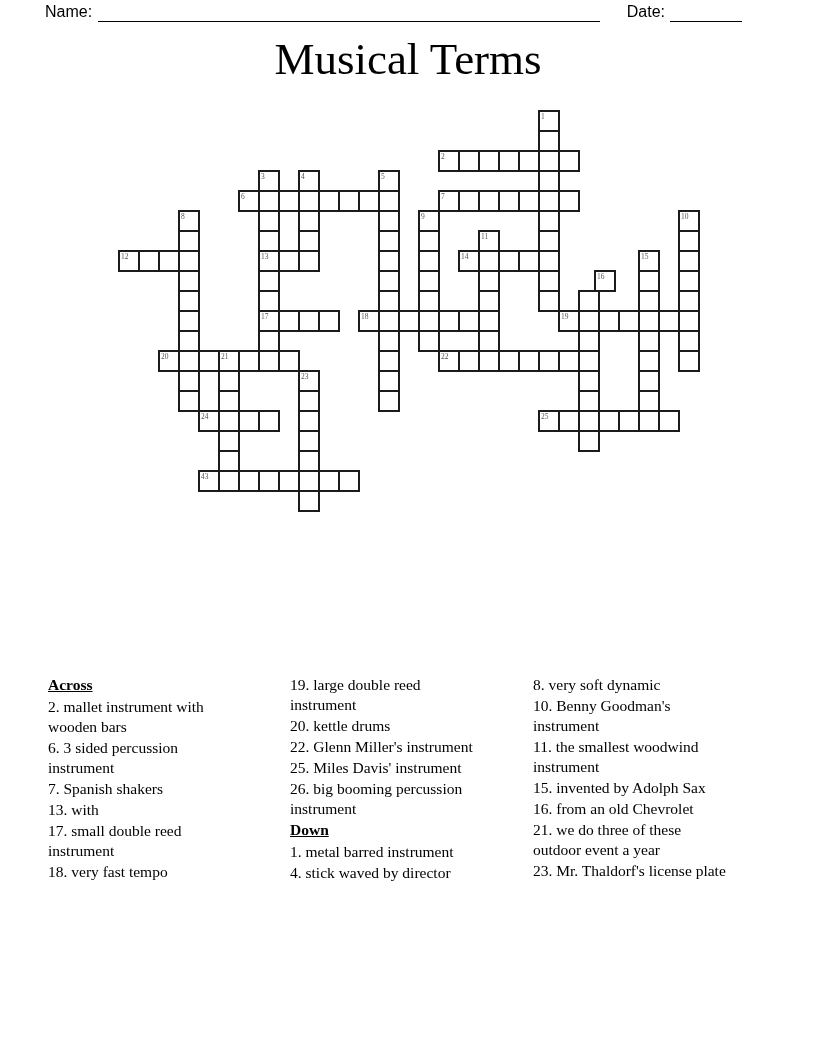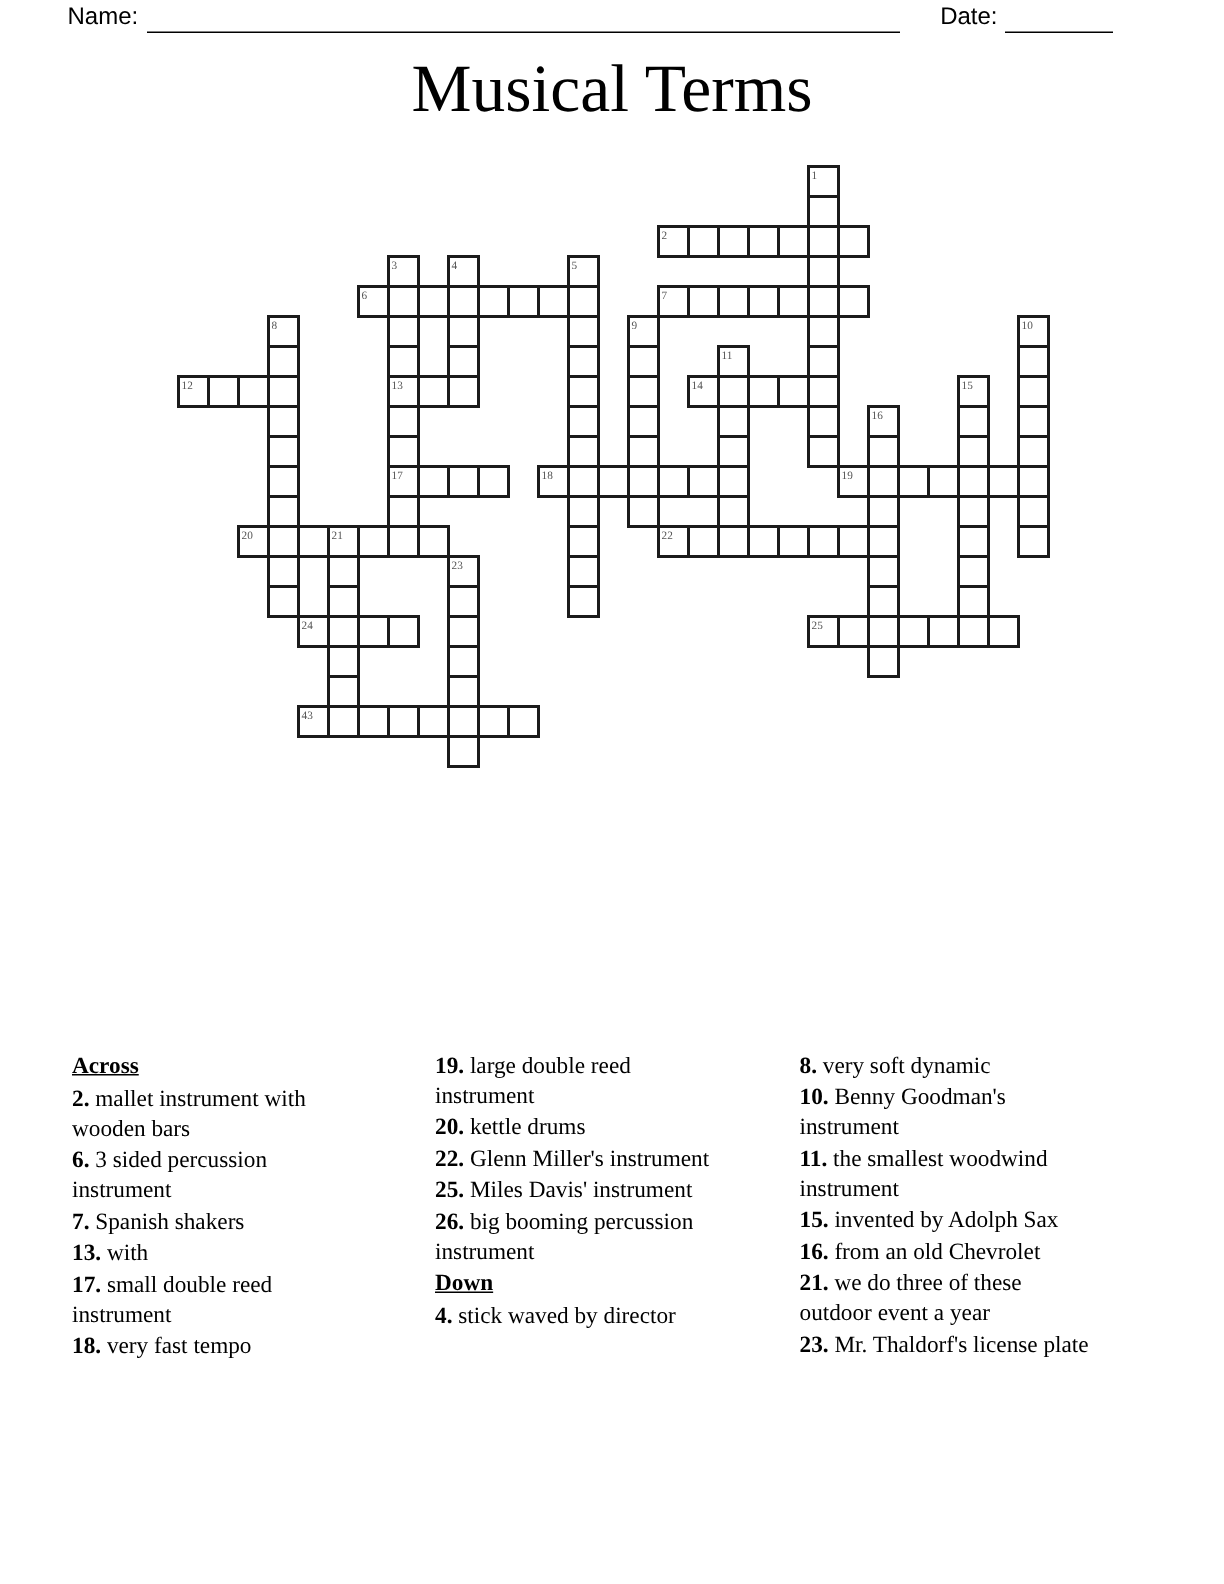--- a/index.html
+++ b/index.html
@@ -20,26 +20,26 @@
          font-size:45px;line-height:52px;font-family:"Liberation Serif",serif}
 
   
   #grid{position:absolute;left:118px;top:110px;width:584px;height:404px}
   .cell{position:absolute;width:22px;height:22px;box-sizing:border-box;
         border:2px solid #1b1b1b;background:#fff}
   .cnum{position:absolute;left:1px;top:0;font-size:7.5px;line-height:9px;
         color:#555;font-family:"Liberation Serif",serif;letter-spacing:0}
 
   
-  .cluecol{position:absolute;top:701px;font-size:15.5px;line-height:20px}
+  .cluecol{position:absolute;top:675px;font-size:15.5px;line-height:20px}
   #cluecol0{left:48px;width:215px}
   #cluecol1{left:290px;width:228px}
   #cluecol2{left:533px;width:242px}
   .clue{margin:0 0 1px 0}
-  .clue b{font-weight:bold}
+  .clue b{font-weight:normal}
   .clue-head{font-weight:bold;text-decoration:underline;margin:0 0 2px 0}
 </style>
 </head>
 <body>
 
 <div class="page">
 
   <div class="hdr">
     <span class="lbl">Name:</span>
     <span class="blank name"></span>
@@ -177,21 +177,21 @@
         <span class="cnum">15</span>
       </div>
       <div class="cell" style="left: 520px; top: 160px;"></div>
       <div class="cell" style="left: 520px; top: 180px;"></div>
       <div class="cell" style="left: 520px; top: 200px;"></div>
       <div class="cell" style="left: 520px; top: 220px;"></div>
       <div class="cell" style="left: 520px; top: 240px;"></div>
       <div class="cell" style="left: 520px; top: 260px;"></div>
       <div class="cell" style="left: 520px; top: 280px;"></div>
       <div class="cell" style="left: 520px; top: 300px;"></div>
-      <div class="cell" style="left: 460px; top: 160px;">
+      <div class="cell" style="left: 476px; top: 160px;">
         <span class="cnum">16</span>
       </div>
       <div class="cell" style="left: 460px; top: 180px;"></div>
       <div class="cell" style="left: 460px; top: 200px;"></div>
       <div class="cell" style="left: 460px; top: 220px;"></div>
       <div class="cell" style="left: 460px; top: 240px;"></div>
       <div class="cell" style="left: 460px; top: 260px;"></div>
       <div class="cell" style="left: 460px; top: 280px;"></div>
       <div class="cell" style="left: 460px; top: 300px;"></div>
       <div class="cell" style="left: 460px; top: 320px;"></div>
@@ -273,20 +273,21 @@
       <div class="clue"><b>17.</b> small double reed<br>instrument</div>
       <div class="clue"><b>18.</b> very fast tempo</div>
     </div>
   <div class="cluecol" id="cluecol1">
       <div class="clue"><b>19.</b> large double reed<br>instrument</div>
       <div class="clue"><b>20.</b> kettle drums</div>
       <div class="clue"><b>22.</b> Glenn Miller's instrument</div>
       <div class="clue"><b>25.</b> Miles Davis' instrument</div>
       <div class="clue"><b>26.</b> big booming percussion<br>instrument</div>
       <div class="clue-head">Down</div>
+      <div class="clue"><b>1.</b> metal barred instrument</div>
       <div class="clue"><b>4.</b> stick waved by director</div>
     </div>
   <div class="cluecol" id="cluecol2">
       <div class="clue"><b>8.</b> very soft dynamic</div>
       <div class="clue"><b>10.</b> Benny Goodman's<br>instrument</div>
       <div class="clue"><b>11.</b> the smallest woodwind<br>instrument</div>
       <div class="clue"><b>15.</b> invented by Adolph Sax</div>
       <div class="clue"><b>16.</b> from an old Chevrolet</div>
       <div class="clue"><b>21.</b> we do three of these<br>outdoor event a year</div>
       <div class="clue"><b>23.</b> Mr. Thaldorf's license plate</div>

